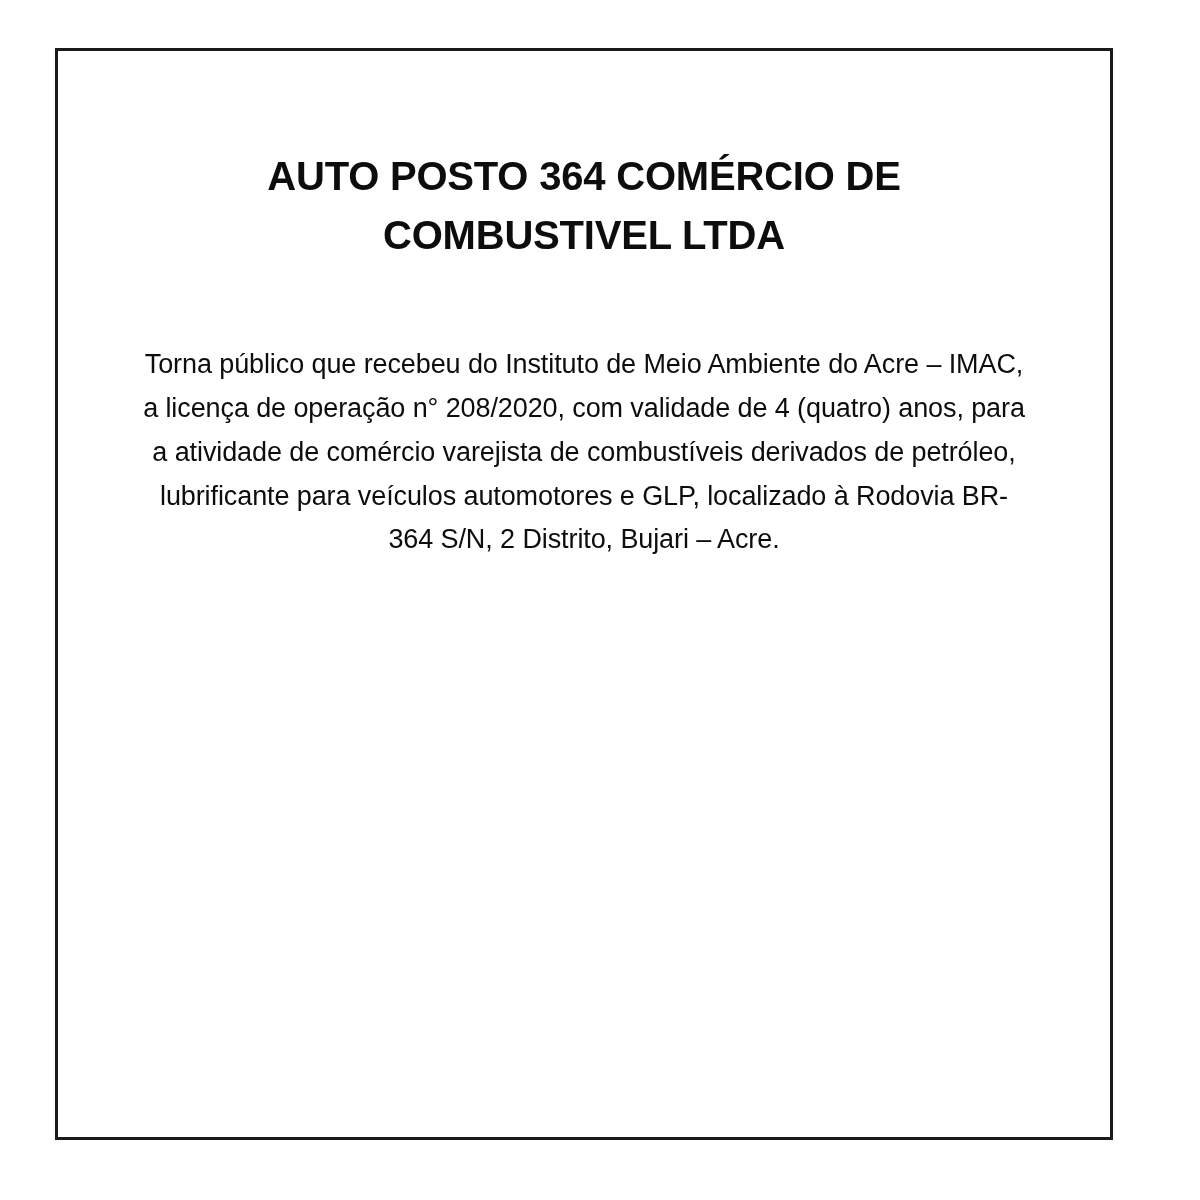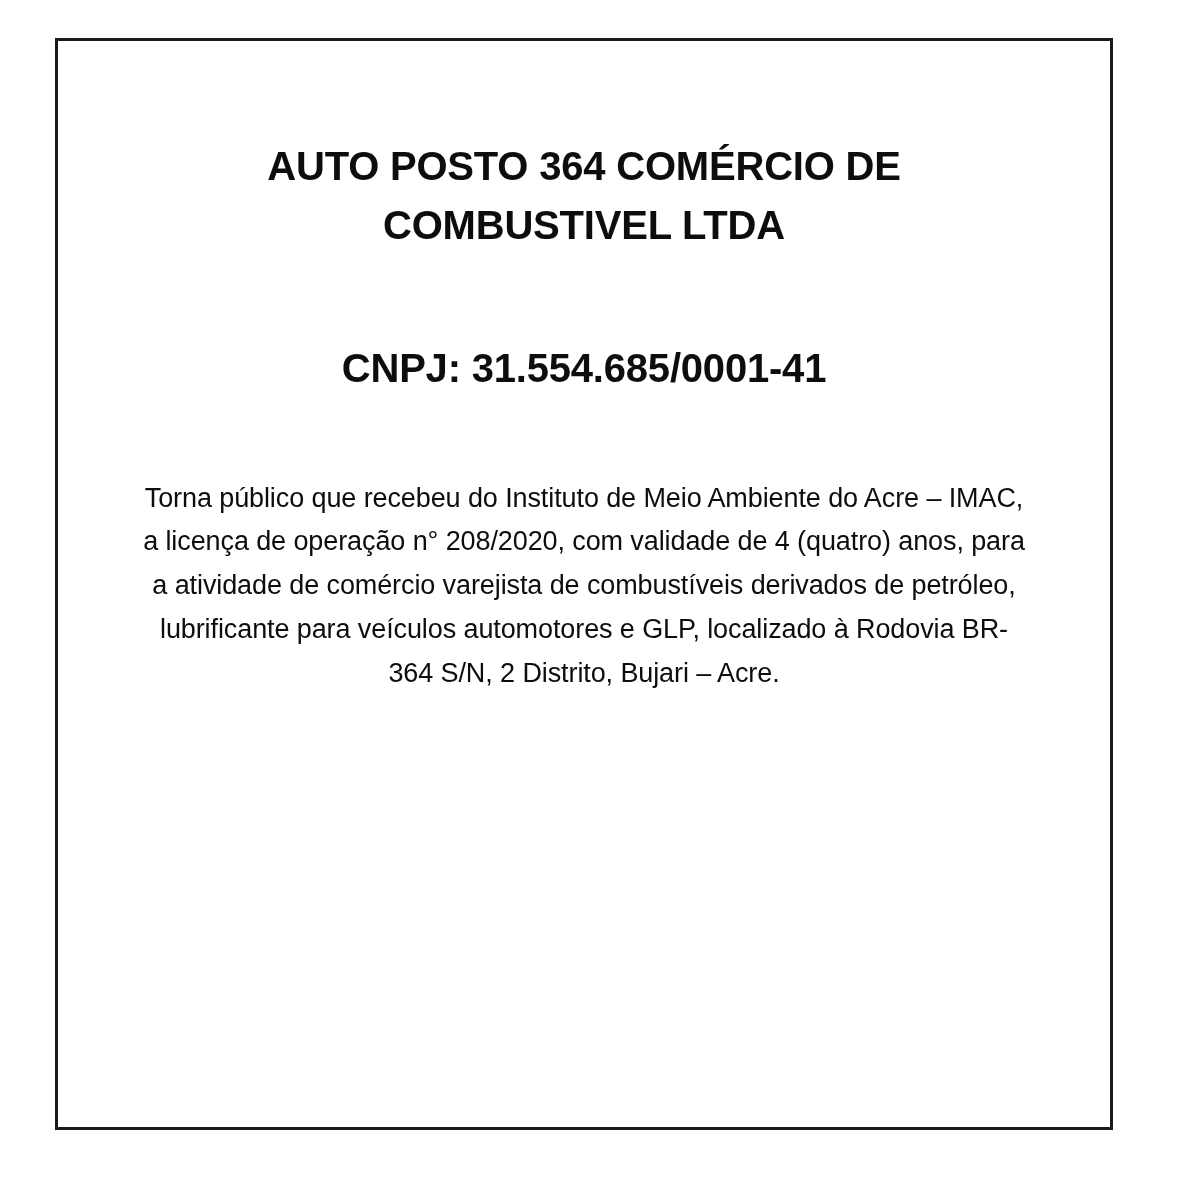--- a/index.html
+++ b/index.html
@@ -10,21 +10,21 @@
   body {
     width: 1200px;
     height: 1200px;
     font-family: "Liberation Sans", sans-serif;
     color: #0d0d0d;
     overflow: hidden;
   }
   .notice-frame {
     position: absolute;
     left: 55px;
-    top: 38px;
+    top: 48px;
     width: 1058px;
     height: 1092px;
     border: 3px solid #1a1a1a;
     box-sizing: border-box;
     background: #ffffff;
   }
   .notice-inner {
     padding: 96px 84px 60px 84px;
     box-sizing: border-box;
     height: 100%;
@@ -53,16 +53,15 @@
     margin: 78px 0 0 0;
     letter-spacing: -0.1px;
   }
 </style>
 </head>
 <body>
 
 <div class="notice-frame">
   <div class="notice-inner">
     <h1 class="company-name">AUTO POSTO 364 COMÉRCIO DE COMBUSTIVEL LTDA</h1>
-    <p class="cnpj">CNPJ: 31.554.685/0001-41</p>
     <p class="body-text">Torna público que recebeu do Instituto de Meio Ambiente do Acre – IMAC, a licença de operação n° 208/2020, com validade de 4 (quatro) anos, para a atividade de comércio varejista de combustíveis derivados de petróleo, lubrificante para veículos automotores e GLP, localizado à Rodovia BR-364 S/N, 2 Distrito, Bujari – Acre.</p>
   </div>
 </div>
 
 </body></html>

